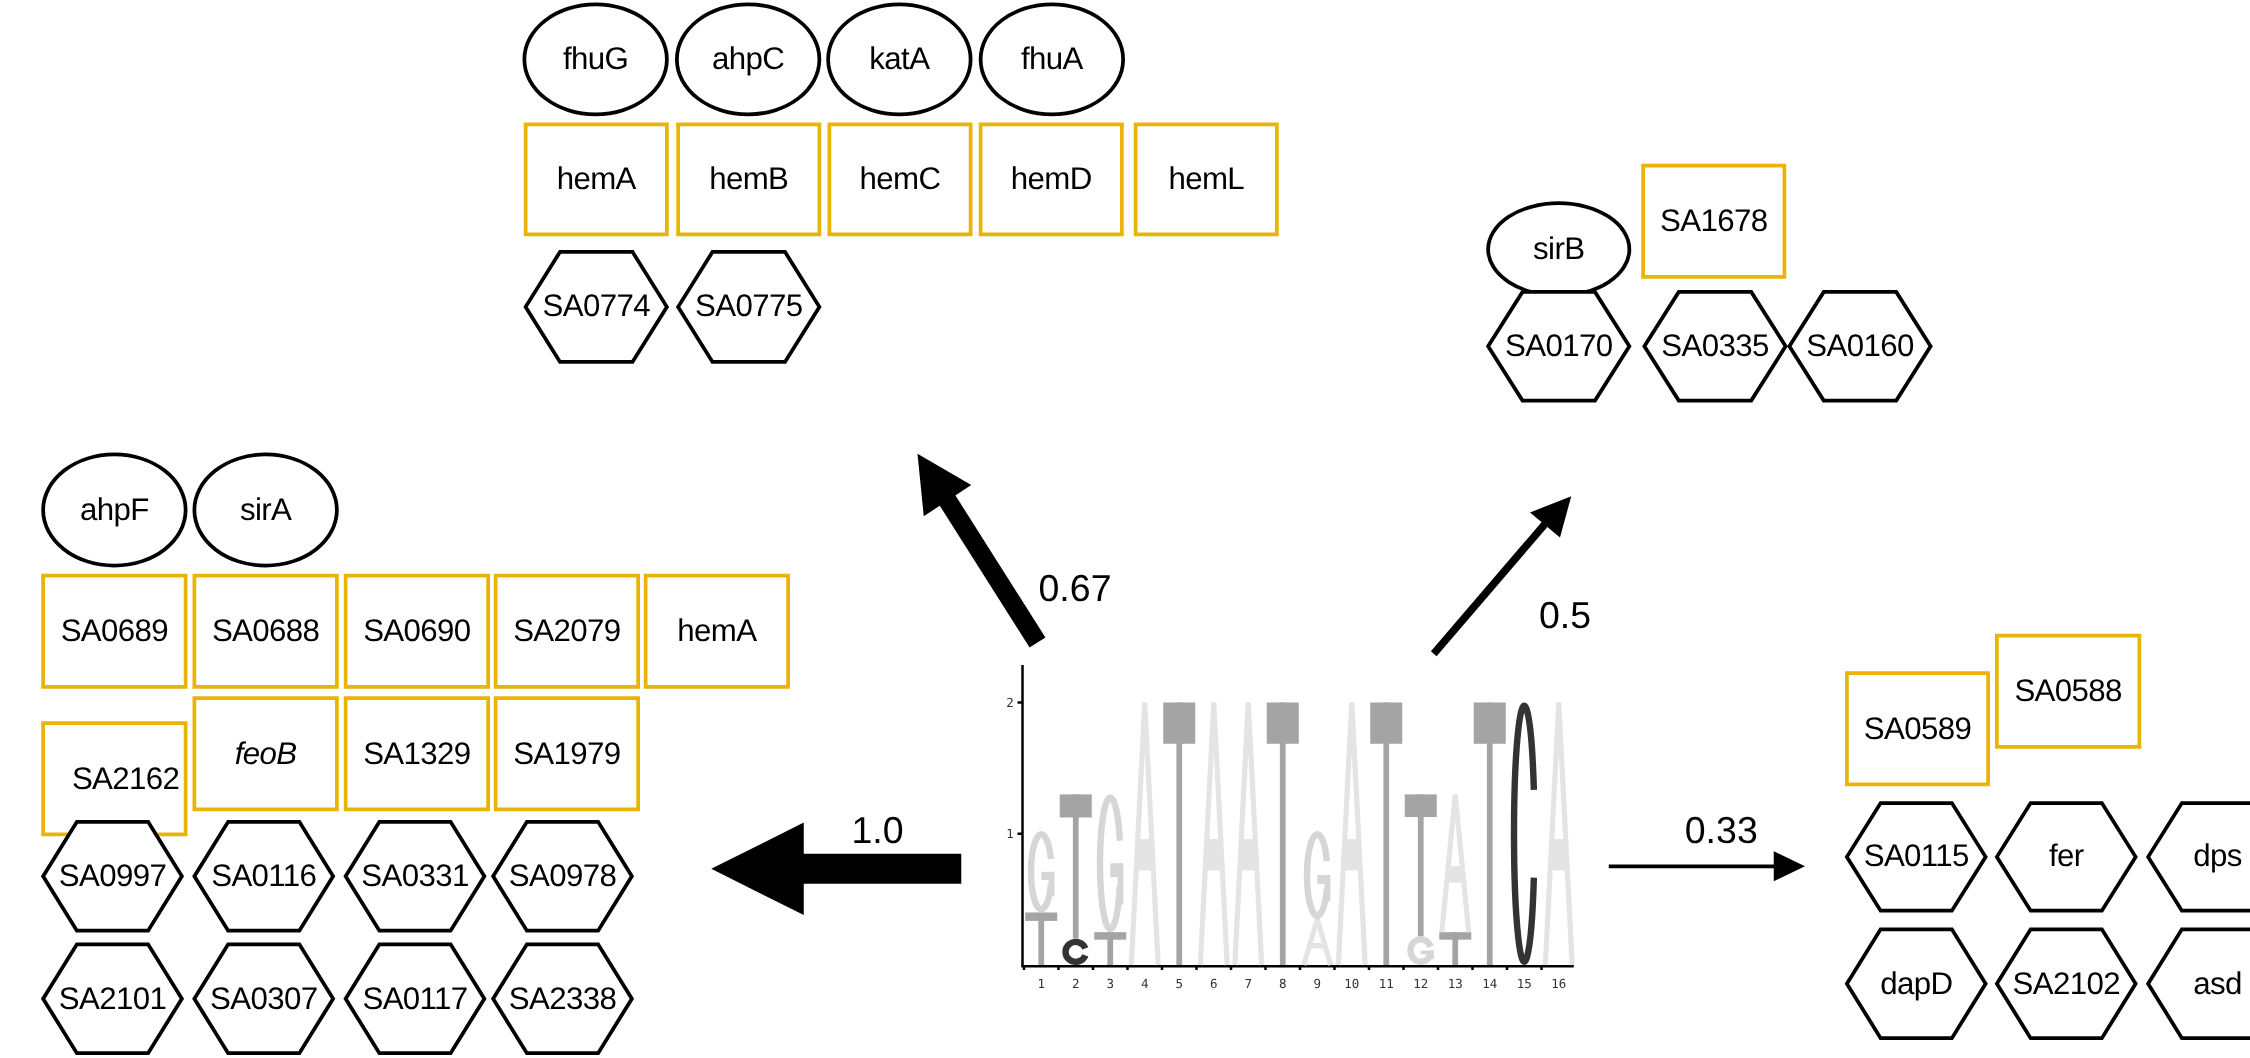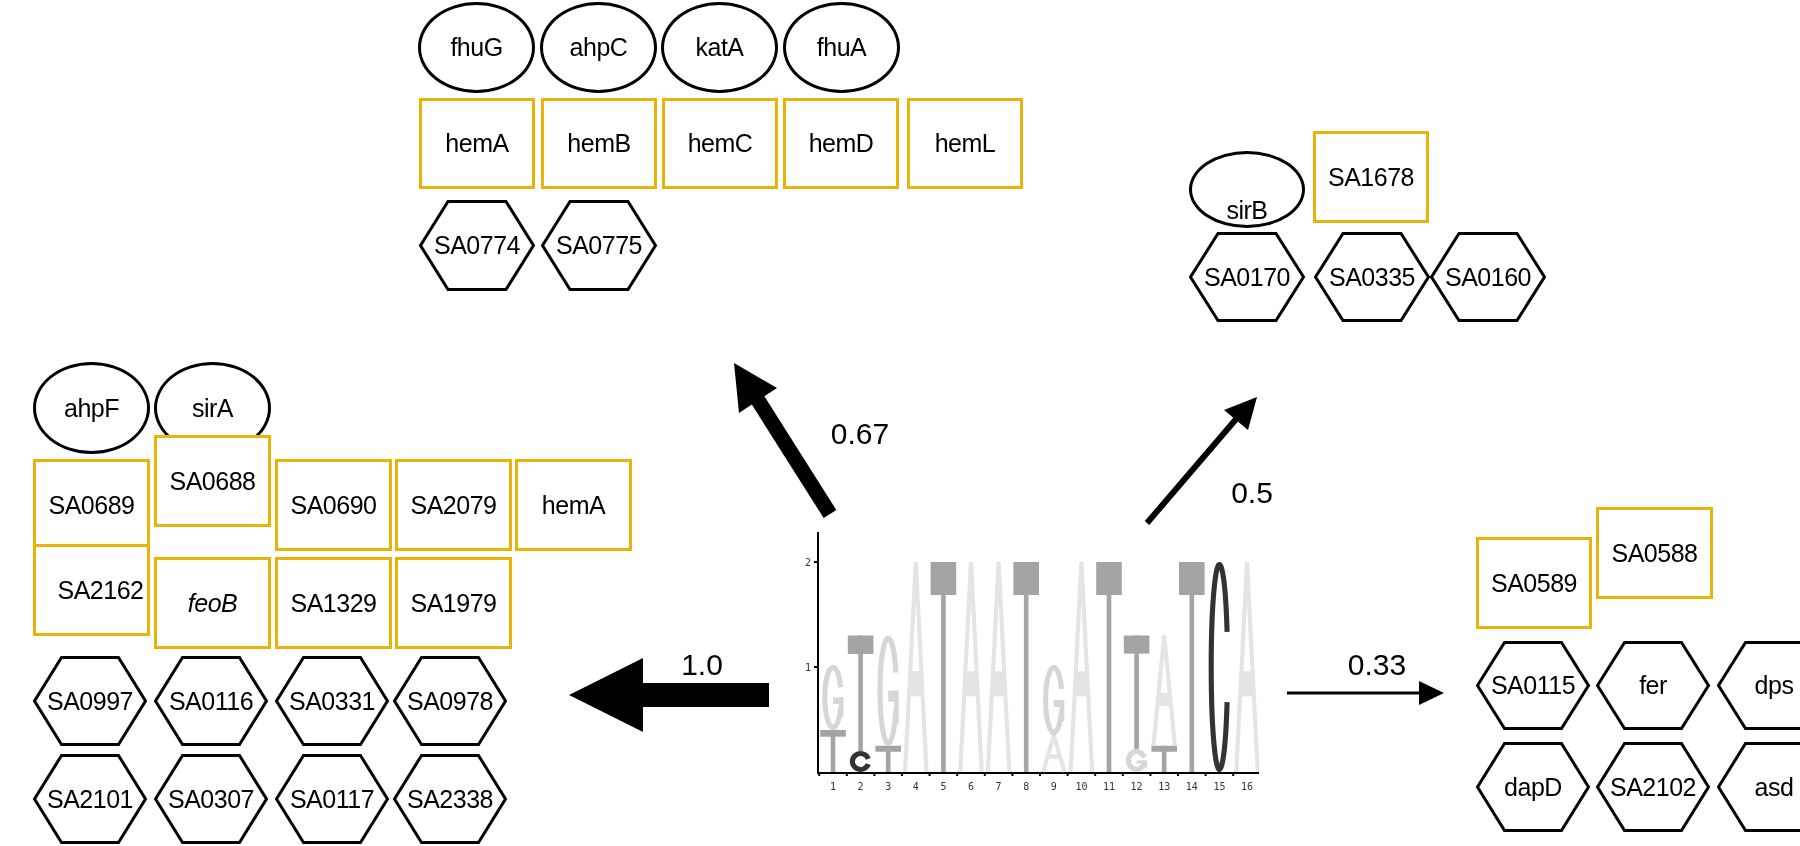--- a/index.html
+++ b/index.html
@@ -60,21 +60,21 @@
       </div>
     <div class="node hex" style="left:509px;top:200px;width:116px;height:91px;">
         <svg viewBox="0 0 116 91">
           <polygon points="29,1.5 87,1.5 114.5,45.5 87,89.5 29,89.5 1.5,45.5" fill="#fff" stroke="#000" stroke-width="3" stroke-linejoin="miter"></polygon>
         </svg>
         <span class="lbl">SA0775</span>
       </div>
   </div>
 
   <div>
-    <div class="node ellipse" style="left:1157px;top:151px;width:116px;height:77px;align-items:flex-end;">
+    <div class="node ellipse" style="left:1157px;top:161px;width:116px;height:77px;">
         <span class="lbl">sirB</span>
       </div>
     <div class="node box" style="left:1281px;top:131px;width:116px;height:92px;text-align:right;">
         <span class="lbl">SA1678</span>
       </div>
 
     <div class="node hex" style="left:1157px;top:232px;width:116px;height:90px;">
         <svg viewBox="0 0 116 90">
           <polygon points="29,1.5 87,1.5 114.5,45 87,88.5 29,88.5 1.5,45" fill="#fff" stroke="#000" stroke-width="3" stroke-linejoin="miter"></polygon>
         </svg>
@@ -98,34 +98,34 @@
     <div class="node ellipse" style="left:1px;top:362px;width:117px;height:92px;">
         <span class="lbl">ahpF</span>
       </div>
     <div class="node ellipse" style="left:122px;top:362px;width:117px;height:92px;">
         <span class="lbl">sirA</span>
       </div>
 
     <div class="node box" style="left:1px;top:459px;width:117px;height:92px;">
         <span class="lbl">SA0689</span>
       </div>
-    <div class="node box" style="left:122px;top:435px;width:117px;height:92px;">
+    <div class="node box" style="left:122px;top:459px;width:117px;height:92px;">
         <span class="lbl">SA0688</span>
       </div>
     <div class="node box" style="left:243px;top:459px;width:117px;height:92px;">
         <span class="lbl">SA0690</span>
       </div>
     <div class="node box" style="left:363px;top:459px;width:117px;height:92px;">
         <span class="lbl">SA2079</span>
       </div>
     <div class="node box" style="left:483px;top:459px;width:117px;height:92px;">
         <span class="lbl">hemA</span>
       </div>
 
-    <div class="node box" style="left:1px;top:544px;width:117px;height:92px;padding-left:18px;">
+    <div class="node box" style="left:1px;top:577px;width:117px;height:92px;padding-left:18px;">
         <span class="lbl">SA2162</span>
       </div>
     <div class="node box" style="left:122px;top:557px;width:117px;height:92px;font-style:italic;">
         <span class="lbl">feoB</span>
       </div>
     <div class="node box" style="left:243px;top:557px;width:117px;height:92px;">
         <span class="lbl">SA1329</span>
       </div>
     <div class="node box" style="left:363px;top:557px;width:117px;height:92px;">
         <span class="lbl">SA1979</span>
@@ -242,21 +242,21 @@
       <line x1="1115" y1="523" x2="1205" y2="418" stroke="#000" stroke-width="6"></line>
       <polygon points="1225,397 1192,410 1216,430" fill="#000"></polygon>
     </g>
 
     <g>
       <line x1="1255" y1="693" x2="1390" y2="693" stroke="#000" stroke-width="3"></line>
       <polygon points="1412,693 1387,681 1387,705" fill="#000"></polygon>
     </g>
   </svg>
 
-  <div class="edge-label" style="left:828px;top:434px;text-align:center;">0.67</div>
+  <div class="edge-label" style="left:828px;top:472px;text-align:center;">0.67</div>
   <div class="edge-label" style="left:1220px;top:493px;">0.5</div>
   <div class="edge-label" style="left:670px;top:665px;">1.0</div>
   <div class="edge-label" style="left:1345px;top:665px;">0.33</div>
 
   <svg class="overlay" id="logo" width="1800" height="846">
     <line x1="786" y1="532" x2="786" y2="773" stroke="#000" stroke-width="2"></line>
     <line x1="785" y1="773" x2="1227" y2="773" stroke="#000" stroke-width="2"></line>
     <g id="logo-yticks">
         <line x1="782" x2="786" y1="667" y2="667" stroke="#000" stroke-width="2"></line>
         <text x="779" y="670.5" text-anchor="end" class="logo-tick">1</text>

